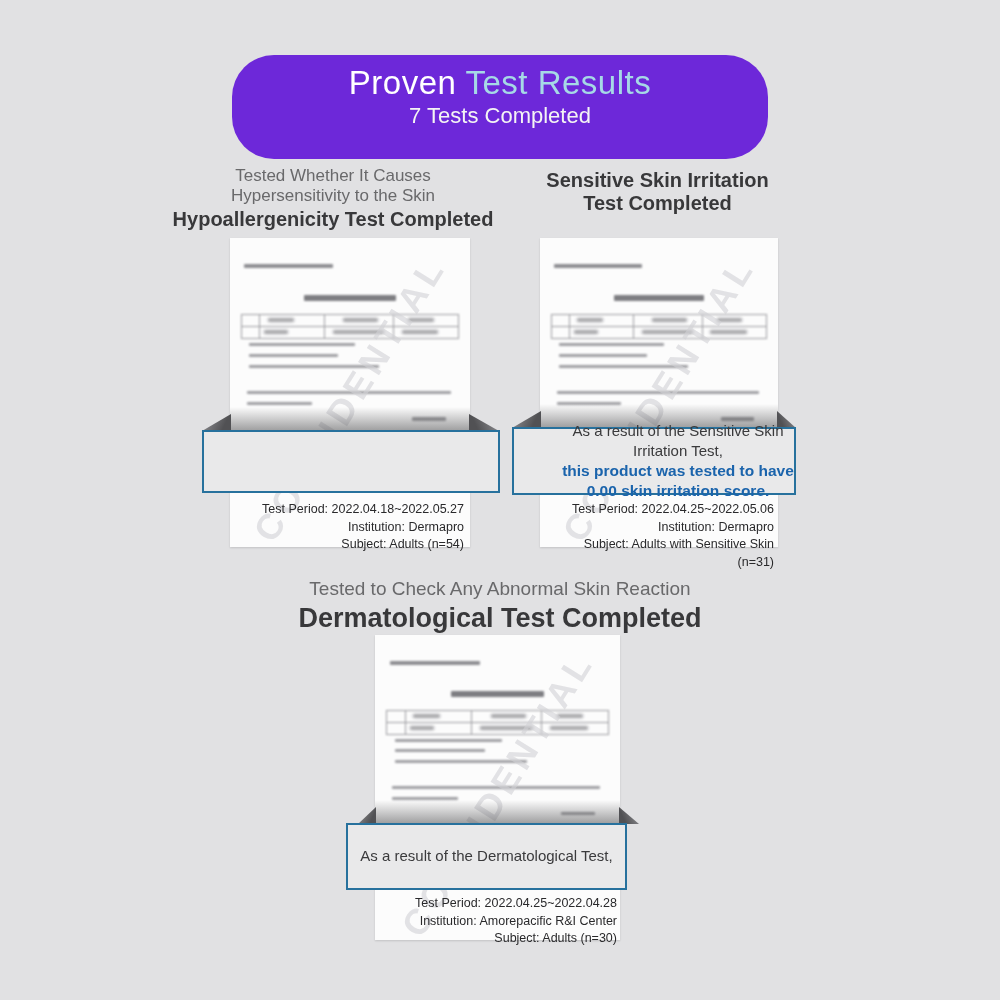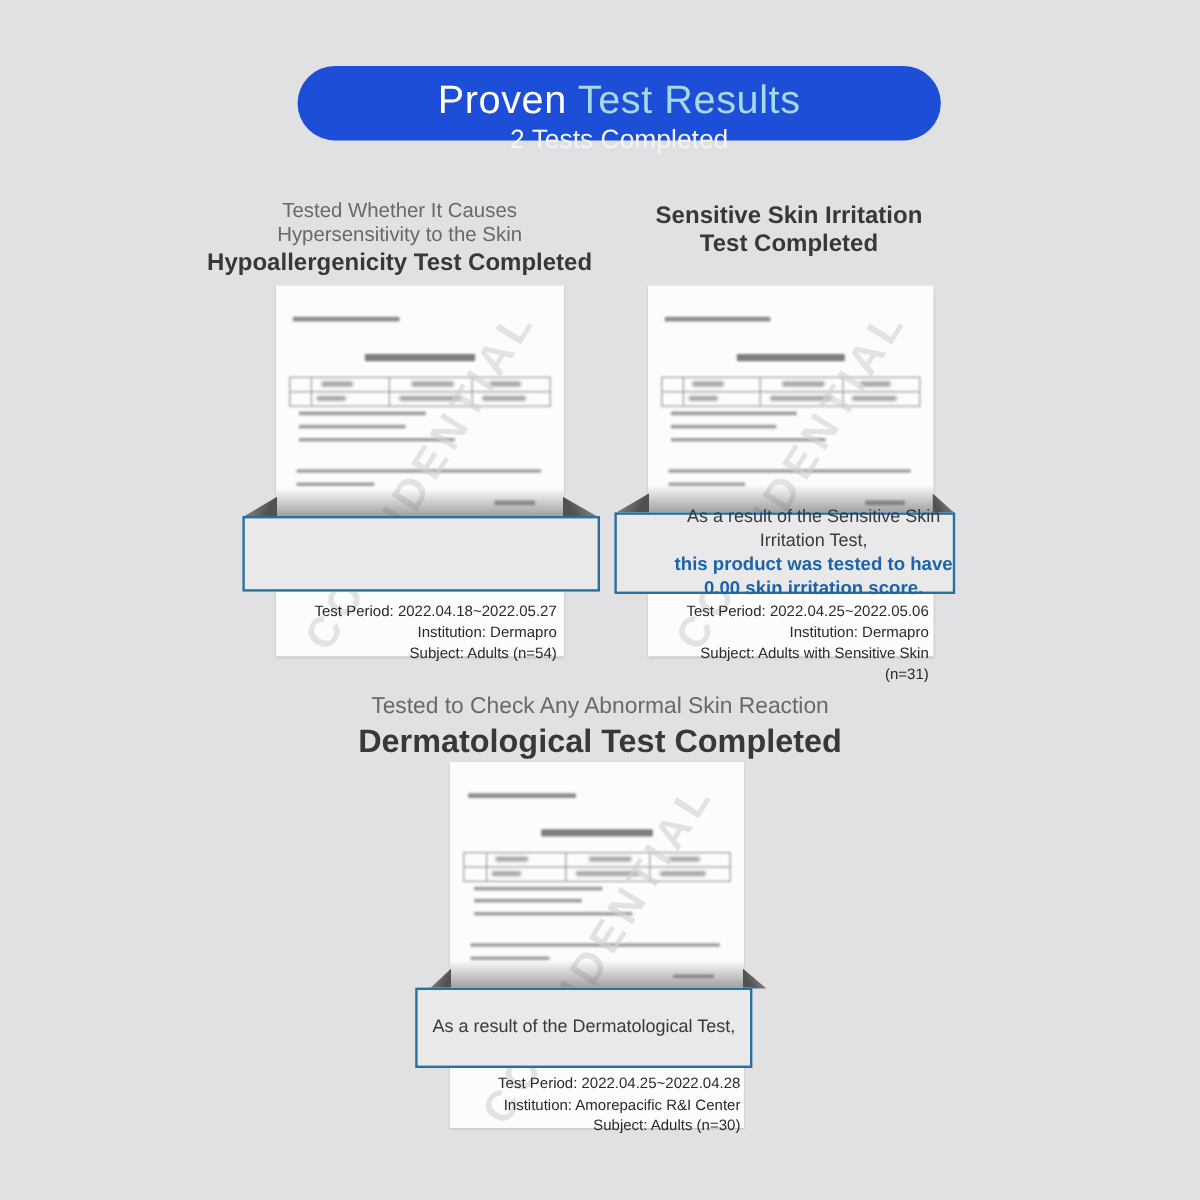--- a/index.html
+++ b/index.html
@@ -7,22 +7,22 @@
     width:1000px;height:1000px;
     background:#e1e1e3;
     font-family:"Liberation Sans", sans-serif;
     position:relative;
     overflow:hidden;
   }
   .pre{white-space:pre-line;}
 
   
   .banner{
-    position:absolute;left:248px;top:55px;width:536px;height:62px;
-    background:#1d4ed8;border-radius:42px;text-align:center;color:#ffffff;
+    position:absolute;left:232px;top:55px;width:536px;height:104px;
+    background:#6d28d9;border-radius:42px;text-align:center;color:#ffffff;
   }
   .banner-l1{font-size:33px;margin-top:9px;letter-spacing:.5px;}
   .banner-l1 .accent{color:#a6d9e6;}
   .banner-l2{font-size:22px;margin-top:1px;color:#f4f4f4;}
 
   
   .head{position:absolute;text-align:center;}
   .h-sub{font-size:17px;color:#69696b;line-height:1.15;}
   .h-title{font-size:20px;font-weight:bold;color:#38383a;line-height:1.15;margin-top:3px;}
   .head.c1{left:158px;top:166px;width:350px;}
@@ -98,21 +98,21 @@
   .details{position:absolute;font-size:12.5px;color:#29292b;line-height:1.4;text-align:right;}
   .details.d1{left:239px;top:501px;width:225px;}
   .details.d2{left:549px;top:501px;width:225px;}
   .details.d3{left:389px;top:895px;width:228px;}
 </style>
 </head>
 <body>
 
 <div class="banner">
   <div class="banner-l1"><span>Proven</span> <span class="accent">Test Results</span></div>
-  <div class="banner-l2">2 Tests Completed</div>
+  <div class="banner-l2">7 Tests Completed</div>
 </div>
 
 <div class="head c1">
   <div class="h-sub pre">Tested Whether It Causes
 Hypersensitivity to the Skin</div>
   <div class="h-title pre">Hypoallergenicity Test Completed</div>
 </div>
 <div class="paper p1">
     <div class="mock dnum"></div>
     <div class="mock dtitle"></div>

